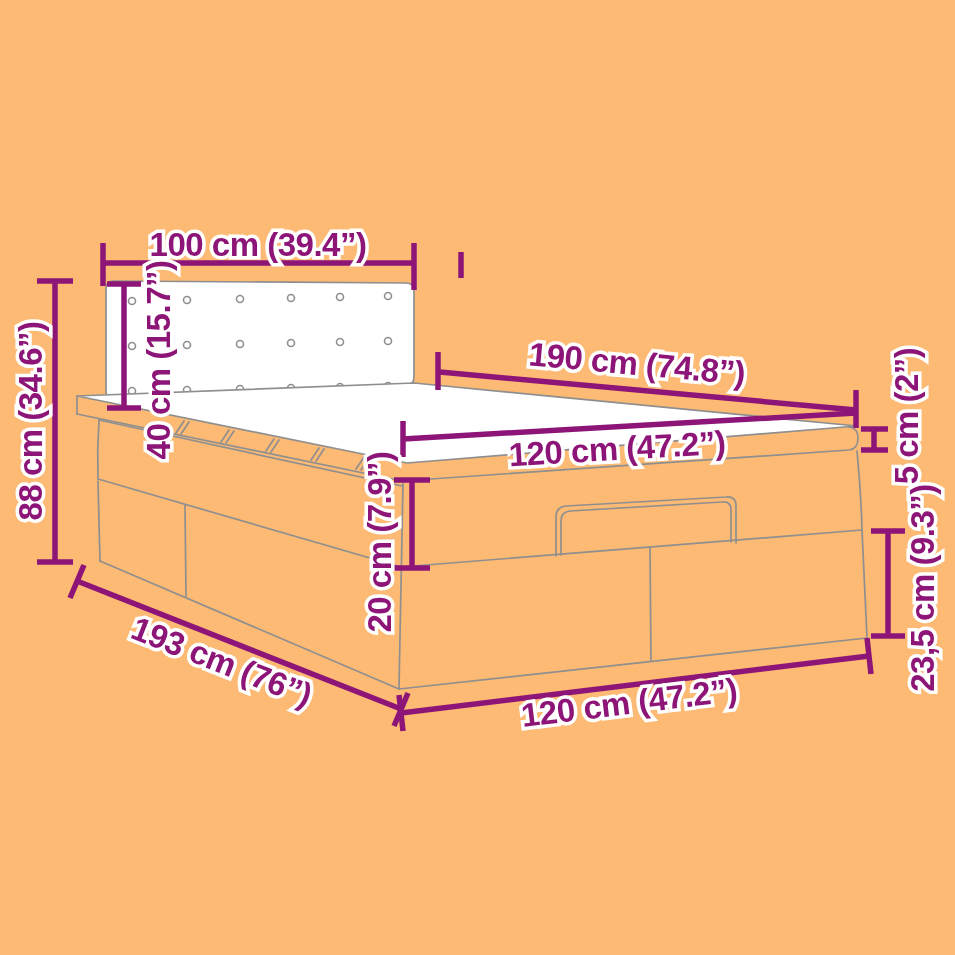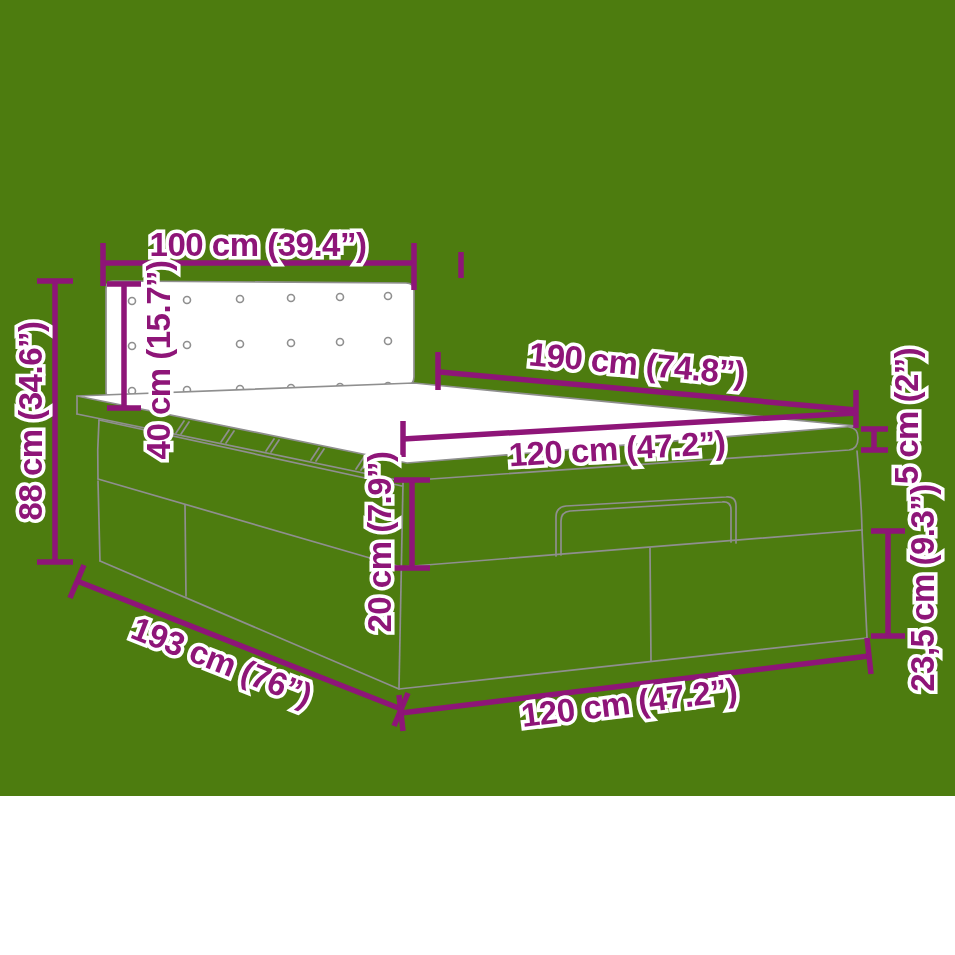--- a/index.html
+++ b/index.html
@@ -1,16 +1,16 @@
 <!DOCTYPE html>
 <html><head>
 <meta charset="utf-8">
 <style>
   html,body{margin:0;padding:0;background:#ffffff;}
-  .stage{position:relative;width:955px;height:796px;background:#4d7c0f;overflow:hidden;
+  .stage{position:relative;width:955px;height:955px;background:#fdba74;overflow:hidden;
          font-family:"Liberation Sans", sans-serif;}
   svg{position:absolute;left:0;top:0;}
   .art{fill:none;stroke:#8f8f8f;stroke-width:1.7;stroke-linejoin:round;stroke-linecap:round;}
   .artfill{fill:#ffffff;stroke:#8f8f8f;stroke-width:1.7;stroke-linejoin:round;}
   .btn{fill:#ffffff;stroke:#8f8f8f;stroke-width:1.6;}
   .dim{fill:none;stroke:#8E1578;stroke-width:5.5;stroke-linecap:butt;}
   .lbl{fill:#8E1578;stroke:#ffffff;stroke-width:7px;paint-order:stroke;
        font-family:"Liberation Sans", sans-serif;font-weight:700;font-size:33px;
        letter-spacing:-0.5px;text-anchor:middle;}
 </style>

